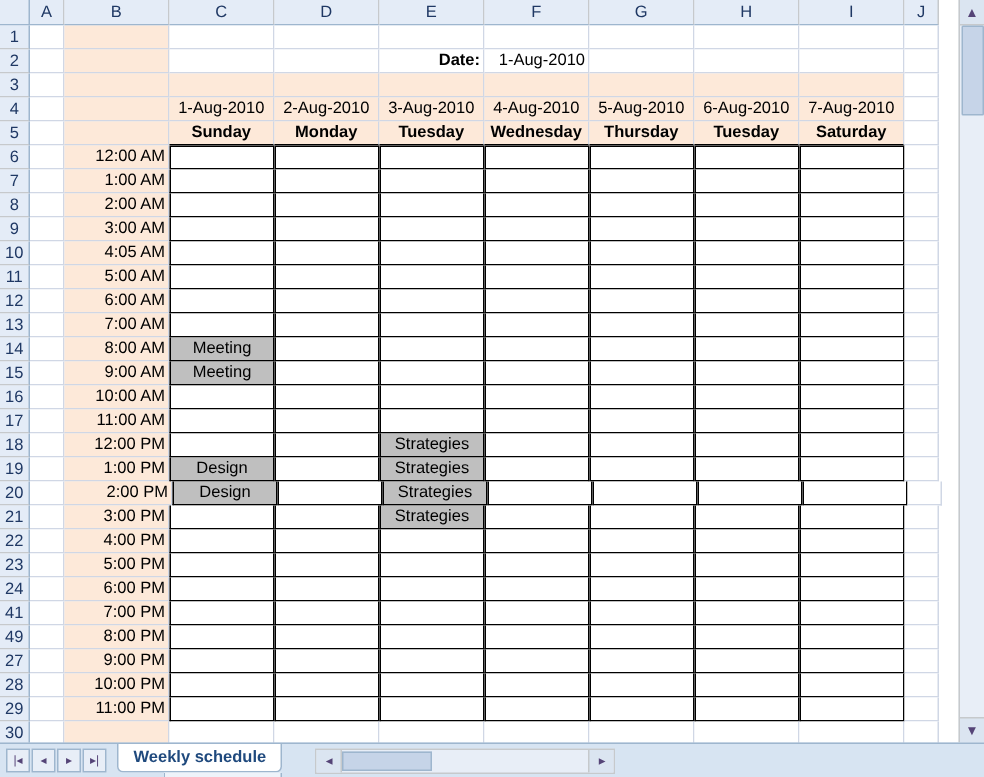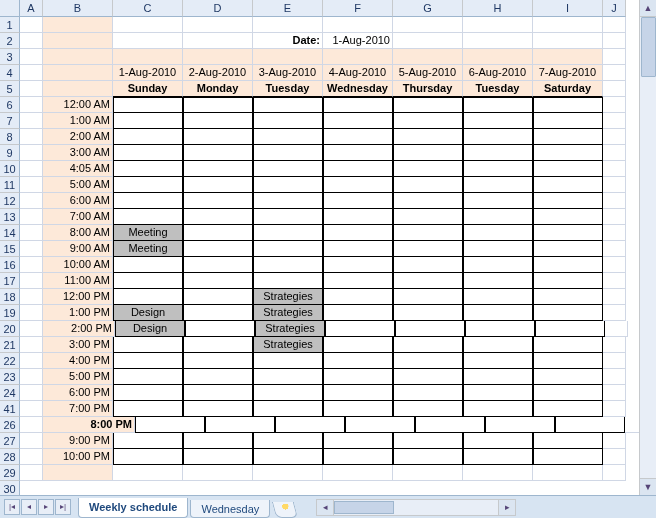--- a/index.html
+++ b/index.html
@@ -96,21 +96,21 @@
     border-top: 1px solid #9eb6ce;
     display: flex; align-items: center;
   }
   .nav-btns { display: flex; margin-left: 4px; }
   .nav-btn {
     width: 16px; height: 16px;
     background: #e8eef7; border: 1px solid #9eb6ce;
     margin-right: 1px; font-size: 8px; text-align: center;
     line-height: 14px; color: #547;
   }
-  .tabs { display: flex; margin-left: 6px; align-items: flex-end; height: 100%; }
+  .tabs { display: flex; margin-left: 6px; align-items: flex-end; height: 100%; flex-direction: column; }
   .tab {
     background: #eef3fa;
     border: 1px solid #9eb6ce;
     border-top: none;
     border-bottom-left-radius: 4px;
     border-bottom-right-radius: 4px;
     padding: 2px 10px;
     margin-right: 2px;
     font-size: 11px;
     color: #1f497d;
@@ -196,21 +196,21 @@
       <div class="row-h">16</div>
       <div class="row-h">17</div>
       <div class="row-h">18</div>
       <div class="row-h">19</div>
       <div class="row-h">20</div>
       <div class="row-h">21</div>
       <div class="row-h">22</div>
       <div class="row-h">23</div>
       <div class="row-h">24</div>
       <div class="row-h">41</div>
-      <div class="row-h">26</div>
+      <div class="row-h">49</div>
       <div class="row-h">27</div>
       <div class="row-h">28</div>
       <div class="row-h">29</div>
       <div class="row-h">30</div>
     </div>
   <div class="grid">
       <div class="row">
         <div class="cell" style="width: 23px;"></div>
         <div class="cell peach" style="width: 70px;"></div>
         <div class="cell" style="width: 70px;"></div>
@@ -505,21 +505,21 @@
         <div class="cell bl br bb" style="width: 70px; text-align: center; background: rgb(255, 255, 255);"></div>
         <div class="cell bl br bb" style="width: 70px; text-align: center; background: rgb(255, 255, 255);"></div>
         <div class="cell bl br bb" style="width: 70px; text-align: center; background: rgb(255, 255, 255);"></div>
         <div class="cell bl br bb" style="width: 70px; text-align: center; background: rgb(255, 255, 255);"></div>
         <div class="cell bl br bb" style="width: 70px; text-align: center; background: rgb(255, 255, 255);"></div>
         <div class="cell bl br bb" style="width: 70px; text-align: center; background: rgb(255, 255, 255);"></div>
         <div class="cell" style="width: 23px;"></div>
       </div>
       <div class="row">
         <div class="cell" style="width: 23px;"></div>
-        <div class="cell peach time" style="width: 92px; font-weight: bold;">8:00 PM</div>
+        <div class="cell peach time" style="width: 70px;">8:00 PM</div>
         <div class="cell bl br bb" style="width: 70px; text-align: center; background: rgb(255, 255, 255);"></div>
         <div class="cell bl br bb" style="width: 70px; text-align: center; background: rgb(255, 255, 255);"></div>
         <div class="cell bl br bb" style="width: 70px; text-align: center; background: rgb(255, 255, 255);"></div>
         <div class="cell bl br bb" style="width: 70px; text-align: center; background: rgb(255, 255, 255);"></div>
         <div class="cell bl br bb" style="width: 70px; text-align: center; background: rgb(255, 255, 255);"></div>
         <div class="cell bl br bb" style="width: 70px; text-align: center; background: rgb(255, 255, 255);"></div>
         <div class="cell bl br bb" style="width: 70px; text-align: center; background: rgb(255, 255, 255);"></div>
         <div class="cell" style="width: 23px;"></div>
       </div>
       <div class="row">
@@ -530,20 +530,32 @@
         <div class="cell bl br bb" style="width: 70px; text-align: center; background: rgb(255, 255, 255);"></div>
         <div class="cell bl br bb" style="width: 70px; text-align: center; background: rgb(255, 255, 255);"></div>
         <div class="cell bl br bb" style="width: 70px; text-align: center; background: rgb(255, 255, 255);"></div>
         <div class="cell bl br bb" style="width: 70px; text-align: center; background: rgb(255, 255, 255);"></div>
         <div class="cell bl br bb" style="width: 70px; text-align: center; background: rgb(255, 255, 255);"></div>
         <div class="cell" style="width: 23px;"></div>
       </div>
       <div class="row">
         <div class="cell" style="width: 23px;"></div>
         <div class="cell peach time" style="width: 70px;">10:00 PM</div>
+        <div class="cell bl br bb" style="width: 70px; text-align: center; background: rgb(255, 255, 255);"></div>
+        <div class="cell bl br bb" style="width: 70px; text-align: center; background: rgb(255, 255, 255);"></div>
+        <div class="cell bl br bb" style="width: 70px; text-align: center; background: rgb(255, 255, 255);"></div>
+        <div class="cell bl br bb" style="width: 70px; text-align: center; background: rgb(255, 255, 255);"></div>
+        <div class="cell bl br bb" style="width: 70px; text-align: center; background: rgb(255, 255, 255);"></div>
+        <div class="cell bl br bb" style="width: 70px; text-align: center; background: rgb(255, 255, 255);"></div>
+        <div class="cell bl br bb" style="width: 70px; text-align: center; background: rgb(255, 255, 255);"></div>
+        <div class="cell" style="width: 23px;"></div>
+      </div>
+      <div class="row">
+        <div class="cell" style="width: 23px;"></div>
+        <div class="cell peach time" style="width: 70px;">11:00 PM</div>
         <div class="cell bl br bb" style="width: 70px; text-align: center; background: rgb(255, 255, 255);"></div>
         <div class="cell bl br bb" style="width: 70px; text-align: center; background: rgb(255, 255, 255);"></div>
         <div class="cell bl br bb" style="width: 70px; text-align: center; background: rgb(255, 255, 255);"></div>
         <div class="cell bl br bb" style="width: 70px; text-align: center; background: rgb(255, 255, 255);"></div>
         <div class="cell bl br bb" style="width: 70px; text-align: center; background: rgb(255, 255, 255);"></div>
         <div class="cell bl br bb" style="width: 70px; text-align: center; background: rgb(255, 255, 255);"></div>
         <div class="cell bl br bb" style="width: 70px; text-align: center; background: rgb(255, 255, 255);"></div>
         <div class="cell" style="width: 23px;"></div>
       </div>
       <div class="row">

